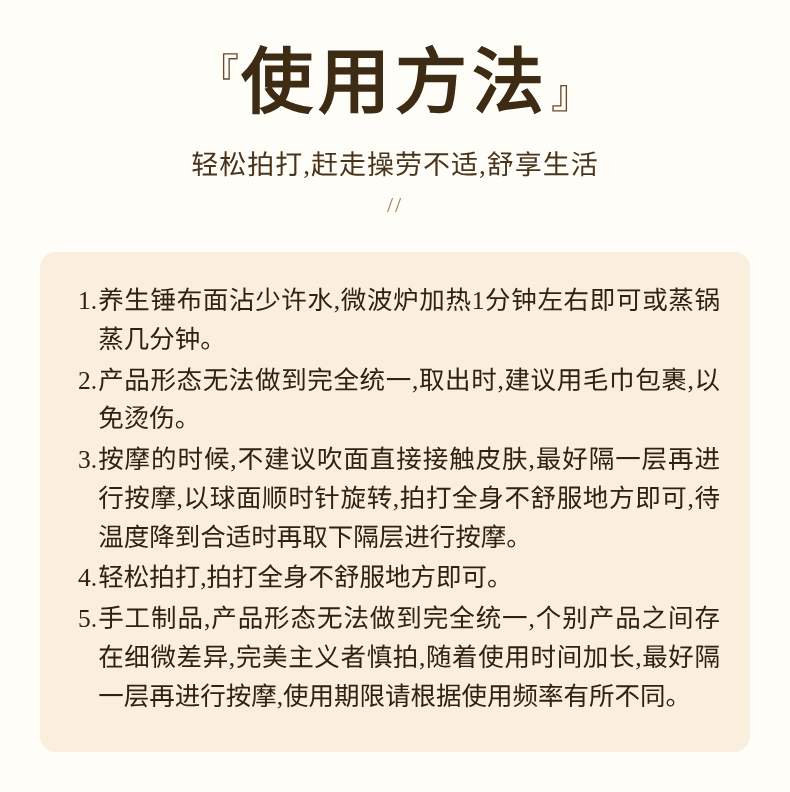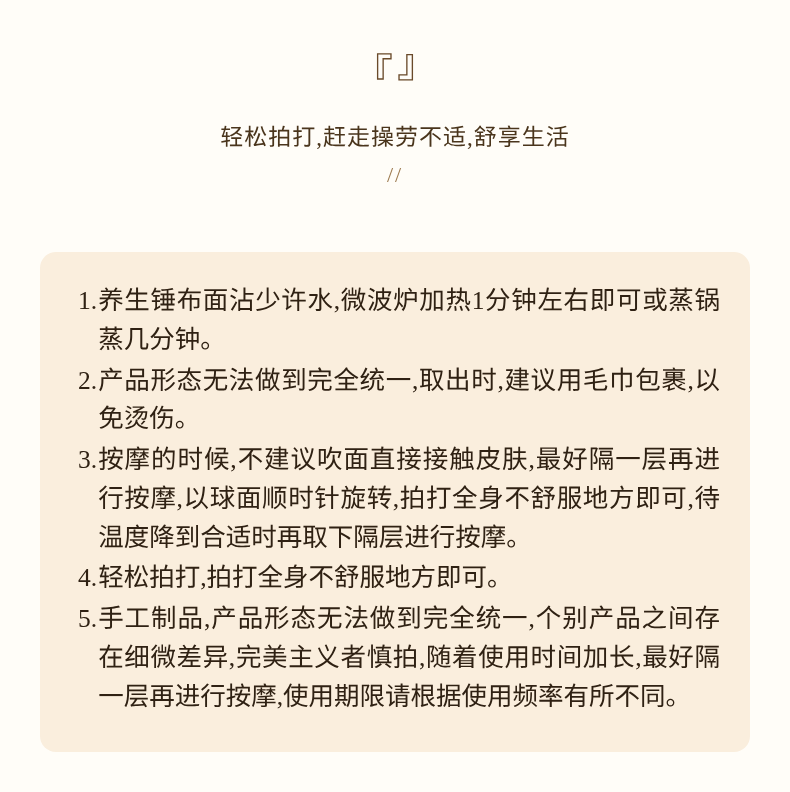--- a/index.html
+++ b/index.html
@@ -48,22 +48,22 @@
   }
   .title-text {
     font-size: 72px;
     letter-spacing: 5px;
     color: #3d2b14;
     font-weight: 700;
     font-family: "Liberation Serif", "DejaVu Serif", serif;
     line-height: 1.15;
   }
   .subtitle {
-    margin-top: 24px;
-    font-size: 23px;
+    margin-top: 18px;
+    font-size: 27px;
     color: #4a351c;
     letter-spacing: 1px;
     font-family: "Liberation Serif", "DejaVu Serif", serif;
   }
   .divider {
     margin-top: 10px;
     font-size: 22px;
     color: #9c7a4f;
     letter-spacing: 2px;
     font-family: "Liberation Serif", "DejaVu Serif", serif;
@@ -105,20 +105,21 @@
   }
 </style>
 </head>
 <body>
 
 <div class="page">
 
   <div class="header">
     <div class="title-row">
       <span class="title-bracket open">『</span>
+      <span class="title-text">使用方法</span>
       <span class="title-bracket close">』</span>
     </div>
     <div class="subtitle">轻松拍打,赶走操劳不适,舒享生活</div>
     <div class="divider">//</div>
   </div>
 
   <div class="card">
     <ul class="steps">
       <li class="step">
         <span class="step-num">1.</span>

